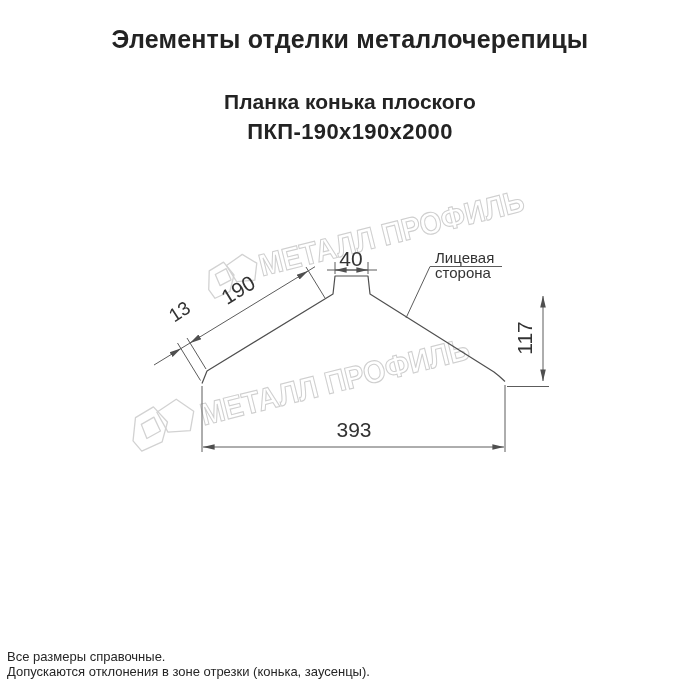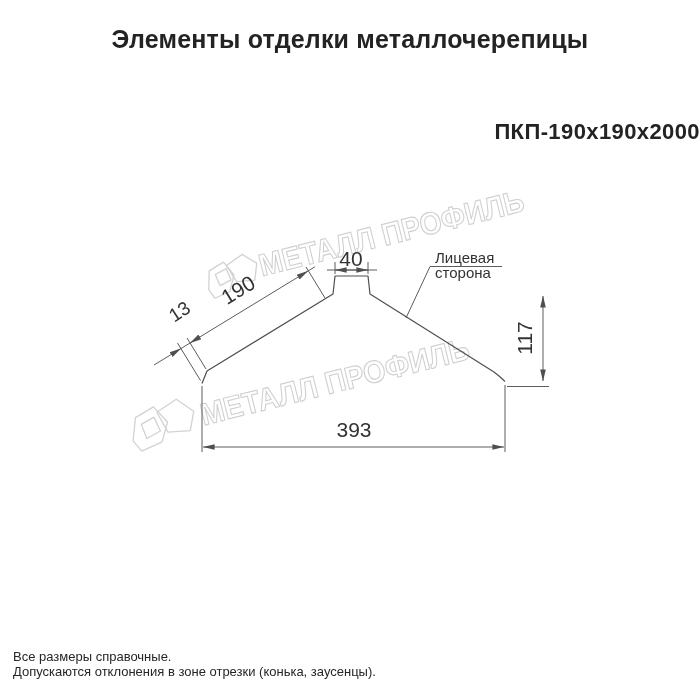--- a/index.html
+++ b/index.html
@@ -3,37 +3,38 @@
 <meta charset="utf-8">
 <style>
   html,body{margin:0;padding:0;background:#fff;}
   .page{
     position:relative;width:700px;height:700px;background:#ffffff;
     font-family:"Liberation Sans", sans-serif;overflow:hidden;
   }
   .hdr{position:absolute;left:0;width:700px;text-align:center;margin:0;color:#232323;font-weight:bold;}
   .title{top:25px;font-size:25px;letter-spacing:0.2px;}
   .sub1{top:90px;font-size:21px;}
-  .sub2{top:119px;font-size:22px;letter-spacing:0.4px;text-align:right;}
+  .sub2{top:119px;font-size:22px;letter-spacing:0.4px;}
   .drawing{position:absolute;left:0;top:0;}
   .profile{fill:none;stroke:#4f4f4f;stroke-width:1.2;stroke-linejoin:round;}
   .dline{stroke:#5c5c5c;stroke-width:1;fill:none;}
   .dim-text{font-size:21px;fill:#333333;}
   .dim-text-sm{font-size:19px;fill:#333333;}
   .label-text{font-size:15px;fill:#333333;}
   .wm-shape{fill:none;stroke:#d2d2d2;stroke-width:1.3;stroke-linejoin:round;}
   .wm-text{fill:none;stroke:#cfcfcf;stroke-width:1.1;font-weight:bold;font-size:31px;}
-  .notes{position:absolute;left:13px;top:650px;font-size:13px;line-height:14.5px;color:#262626;}
+  .notes{position:absolute;left:7px;top:650px;font-size:13px;line-height:14.5px;color:#262626;}
 </style>
 </head>
 <body>
 
 <div class="page">
 
   <h1 class="hdr title">Элементы отделки металлочерепицы</h1>
+  <h2 class="hdr sub1">Планка конька плоского</h2>
   <h2 class="hdr sub2">ПКП-190х190х2000</h2>
 
   <svg class="drawing" width="700" height="700" viewBox="0 0 700 700" xmlns="http://www.w3.org/2000/svg">
     <defs>
       <marker id="arr" viewBox="0 0 12 8" markerWidth="12" markerHeight="8" refX="11.6" refY="4" orient="auto-start-reverse" markerUnits="userSpaceOnUse">
         <path d="M12,4 L0,1.2 L0,6.8 Z" fill="#4f4f4f"></path>
       </marker>
     </defs>
 
     <g transform="translate(208,299) rotate(-14)">

